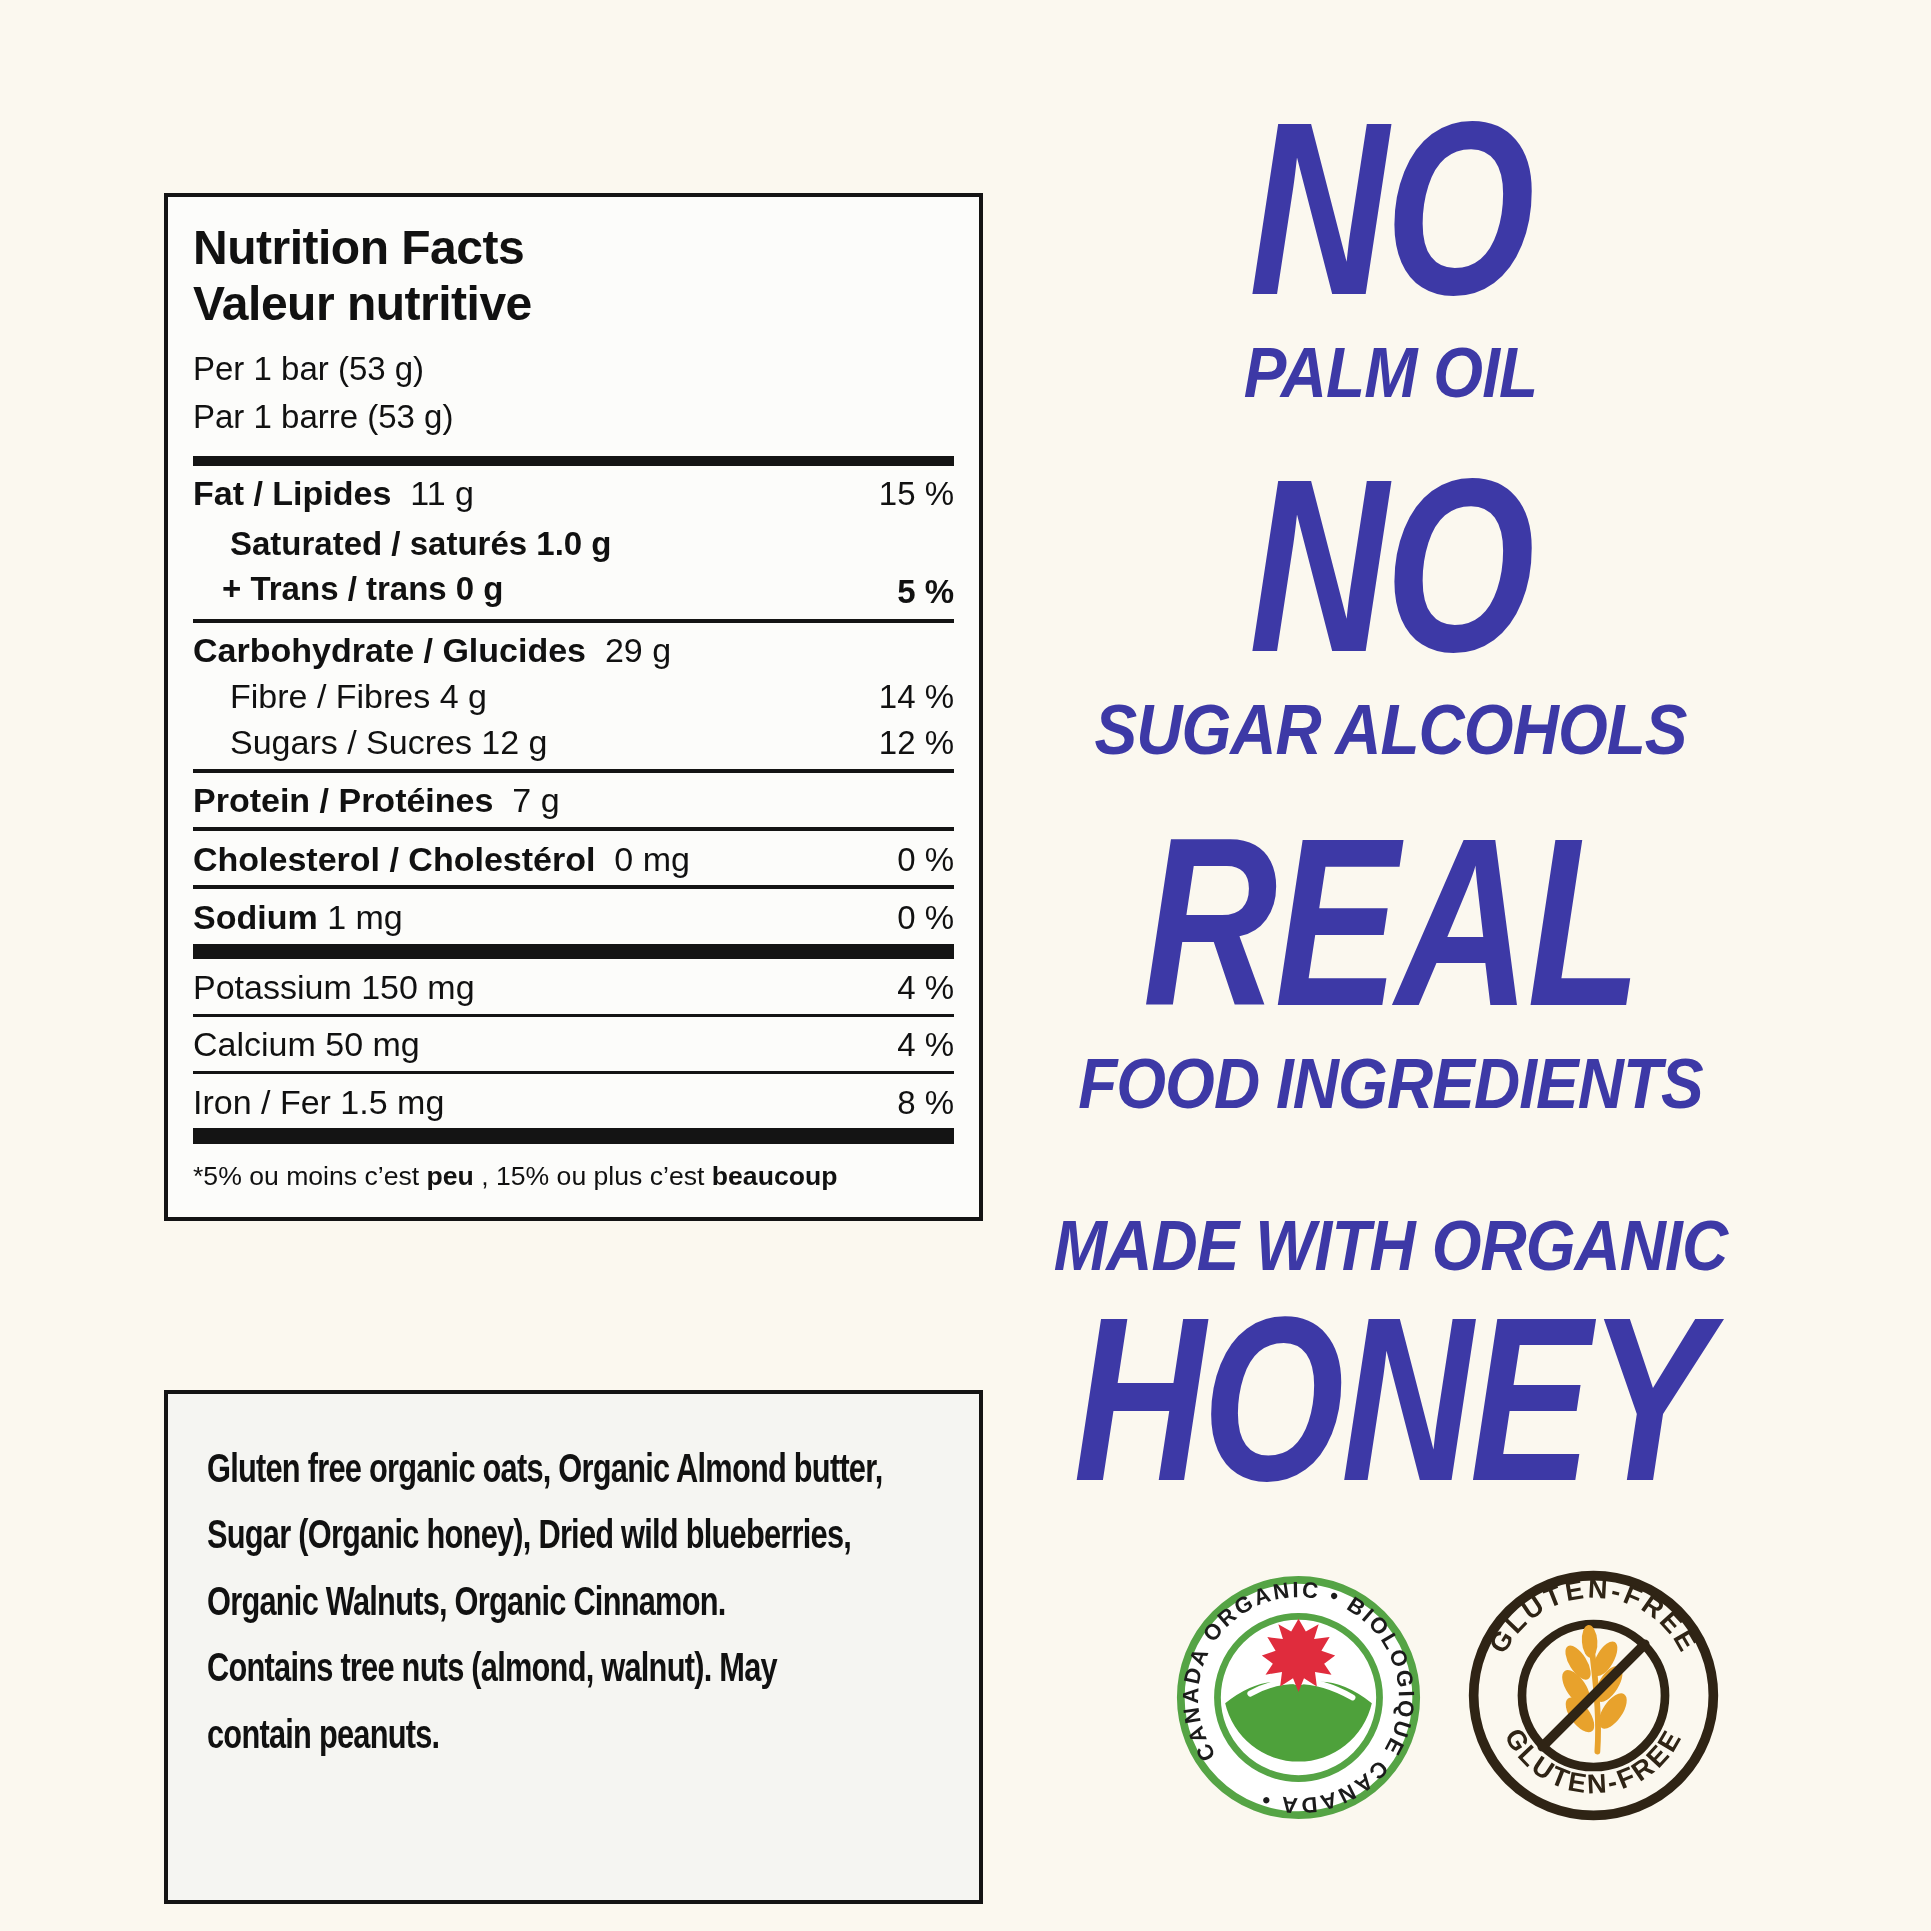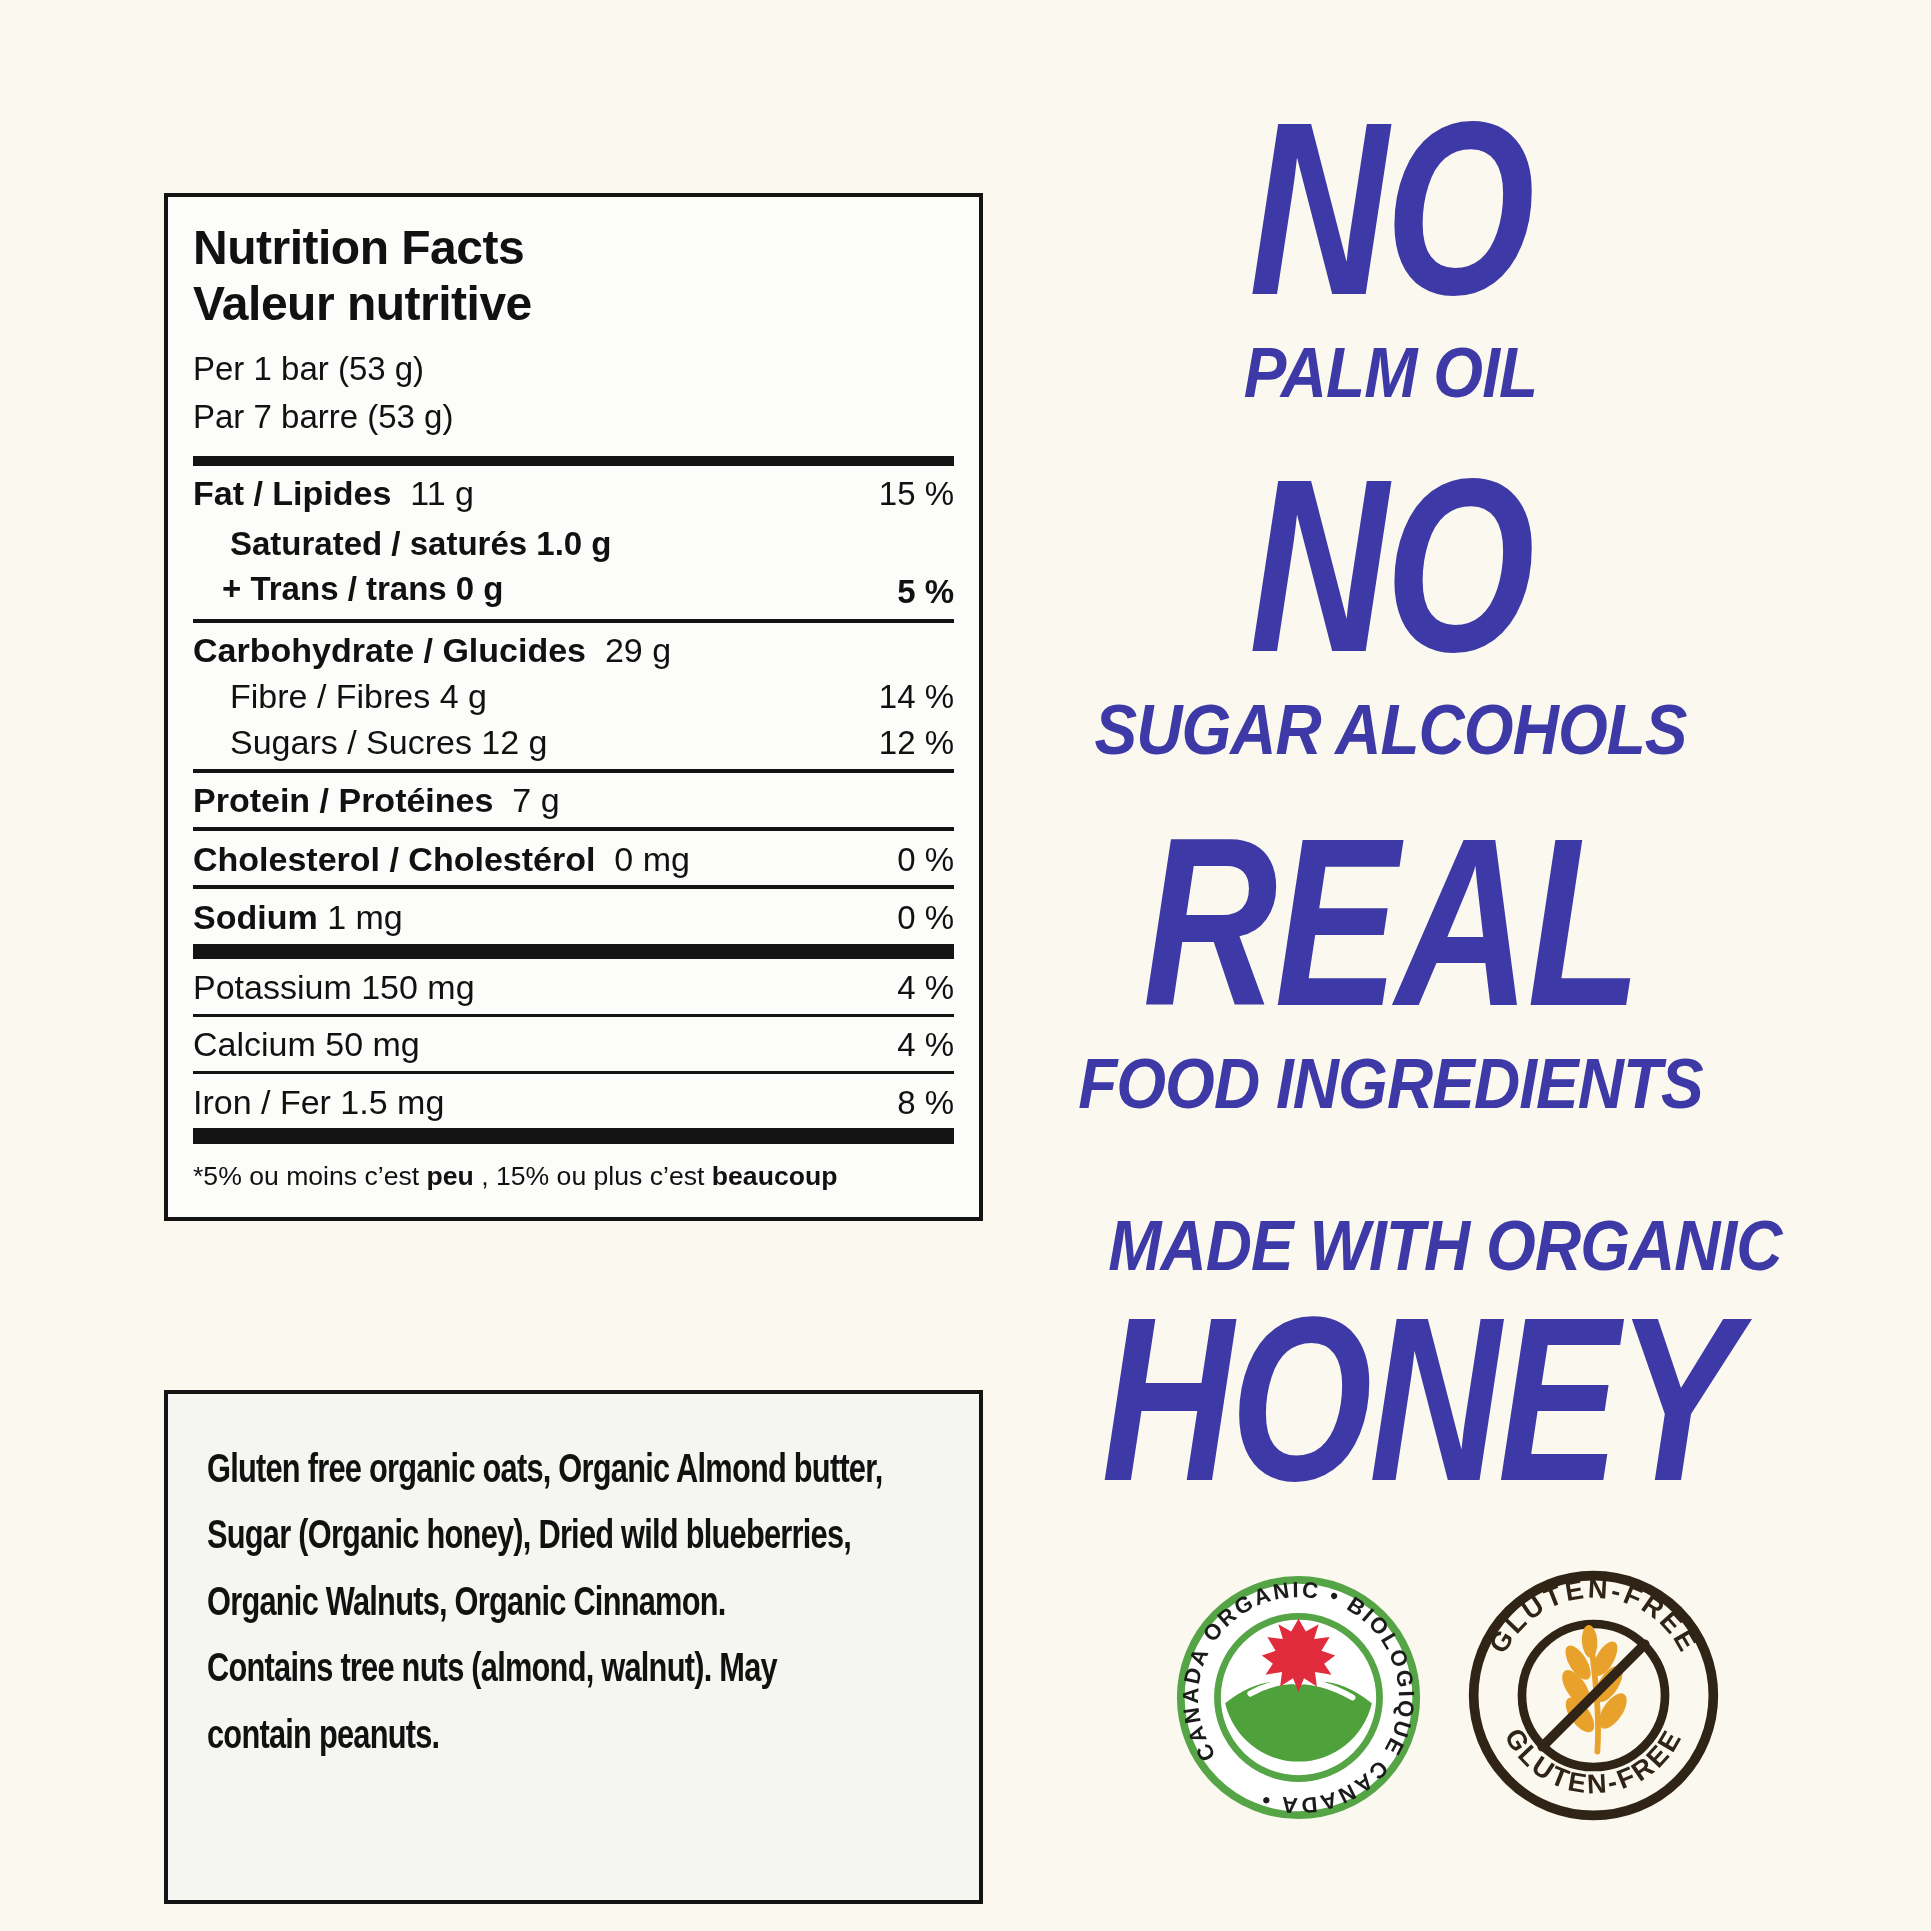--- a/index.html
+++ b/index.html
@@ -31,21 +31,21 @@
   
   .ing{position:absolute;left:164px;top:1390px;width:819px;height:514px;box-sizing:border-box;
        background:#F5F5F2;border:4.8px solid #141414;overflow:hidden;}
   .ing-text{font-size:40px;font-weight:bold;line-height:1.66;white-space:pre-line;
             letter-spacing:-1px;margin:41px 0 0 39px;width:130%;
             transform:scaleX(0.77);transform-origin:0 0;}
 
   
   .claims{position:absolute;left:956px;top:0;width:869px;}
   .claim{position:absolute;left:0;width:869px;text-align:center;color:#3D39A6;font-style:italic;}
-  .c1{top:95px;} .c2{top:452px;} .c3{top:813px;} .c4{top:1205px;text-align:right;}
+  .c1{top:95px;} .c2{top:452px;} .c3{top:813px;} .c4{top:1205px;}
   .big{font-size:247px;font-weight:bold;line-height:0.92;letter-spacing:-3.9px;
        display:inline-block;transform:scaleX(0.78);transform-origin:50% 50%;}
   .big-real{font-size:239px;}
   .big-honey{font-size:234px;}
   .subline{font-size:71px;font-weight:bold;letter-spacing:-1px;margin-top:9.7px;
            display:block;transform:scaleX(0.9);transform-origin:50% 50%;}
   .preline{font-size:71px;font-weight:bold;letter-spacing:-1px;margin-bottom:5.8px;
            display:block;transform:scaleX(0.9);transform-origin:50% 50%;}
 
   
@@ -59,21 +59,21 @@
 
 <div class="canvas">
 
   <div class="nft">
     <div class="nft-title">
       <div>Nutrition Facts</div>
       <div>Valeur nutritive</div>
     </div>
     <div class="nft-serving">
       <div>Per 1 bar (53 g)</div>
-      <div>Par 7 barre (53 g)</div>
+      <div>Par 1 barre (53 g)</div>
     </div>
 
     <div class="bar-thick"></div>
 
 
     <div class="nft-row">
       <div class="n-label"><span class="n-bold">Fat / Lipides</span>&nbsp; <span>11 g</span></div>
       <div class="n-dv">15 %</div>
     </div>
     <div class="group">

